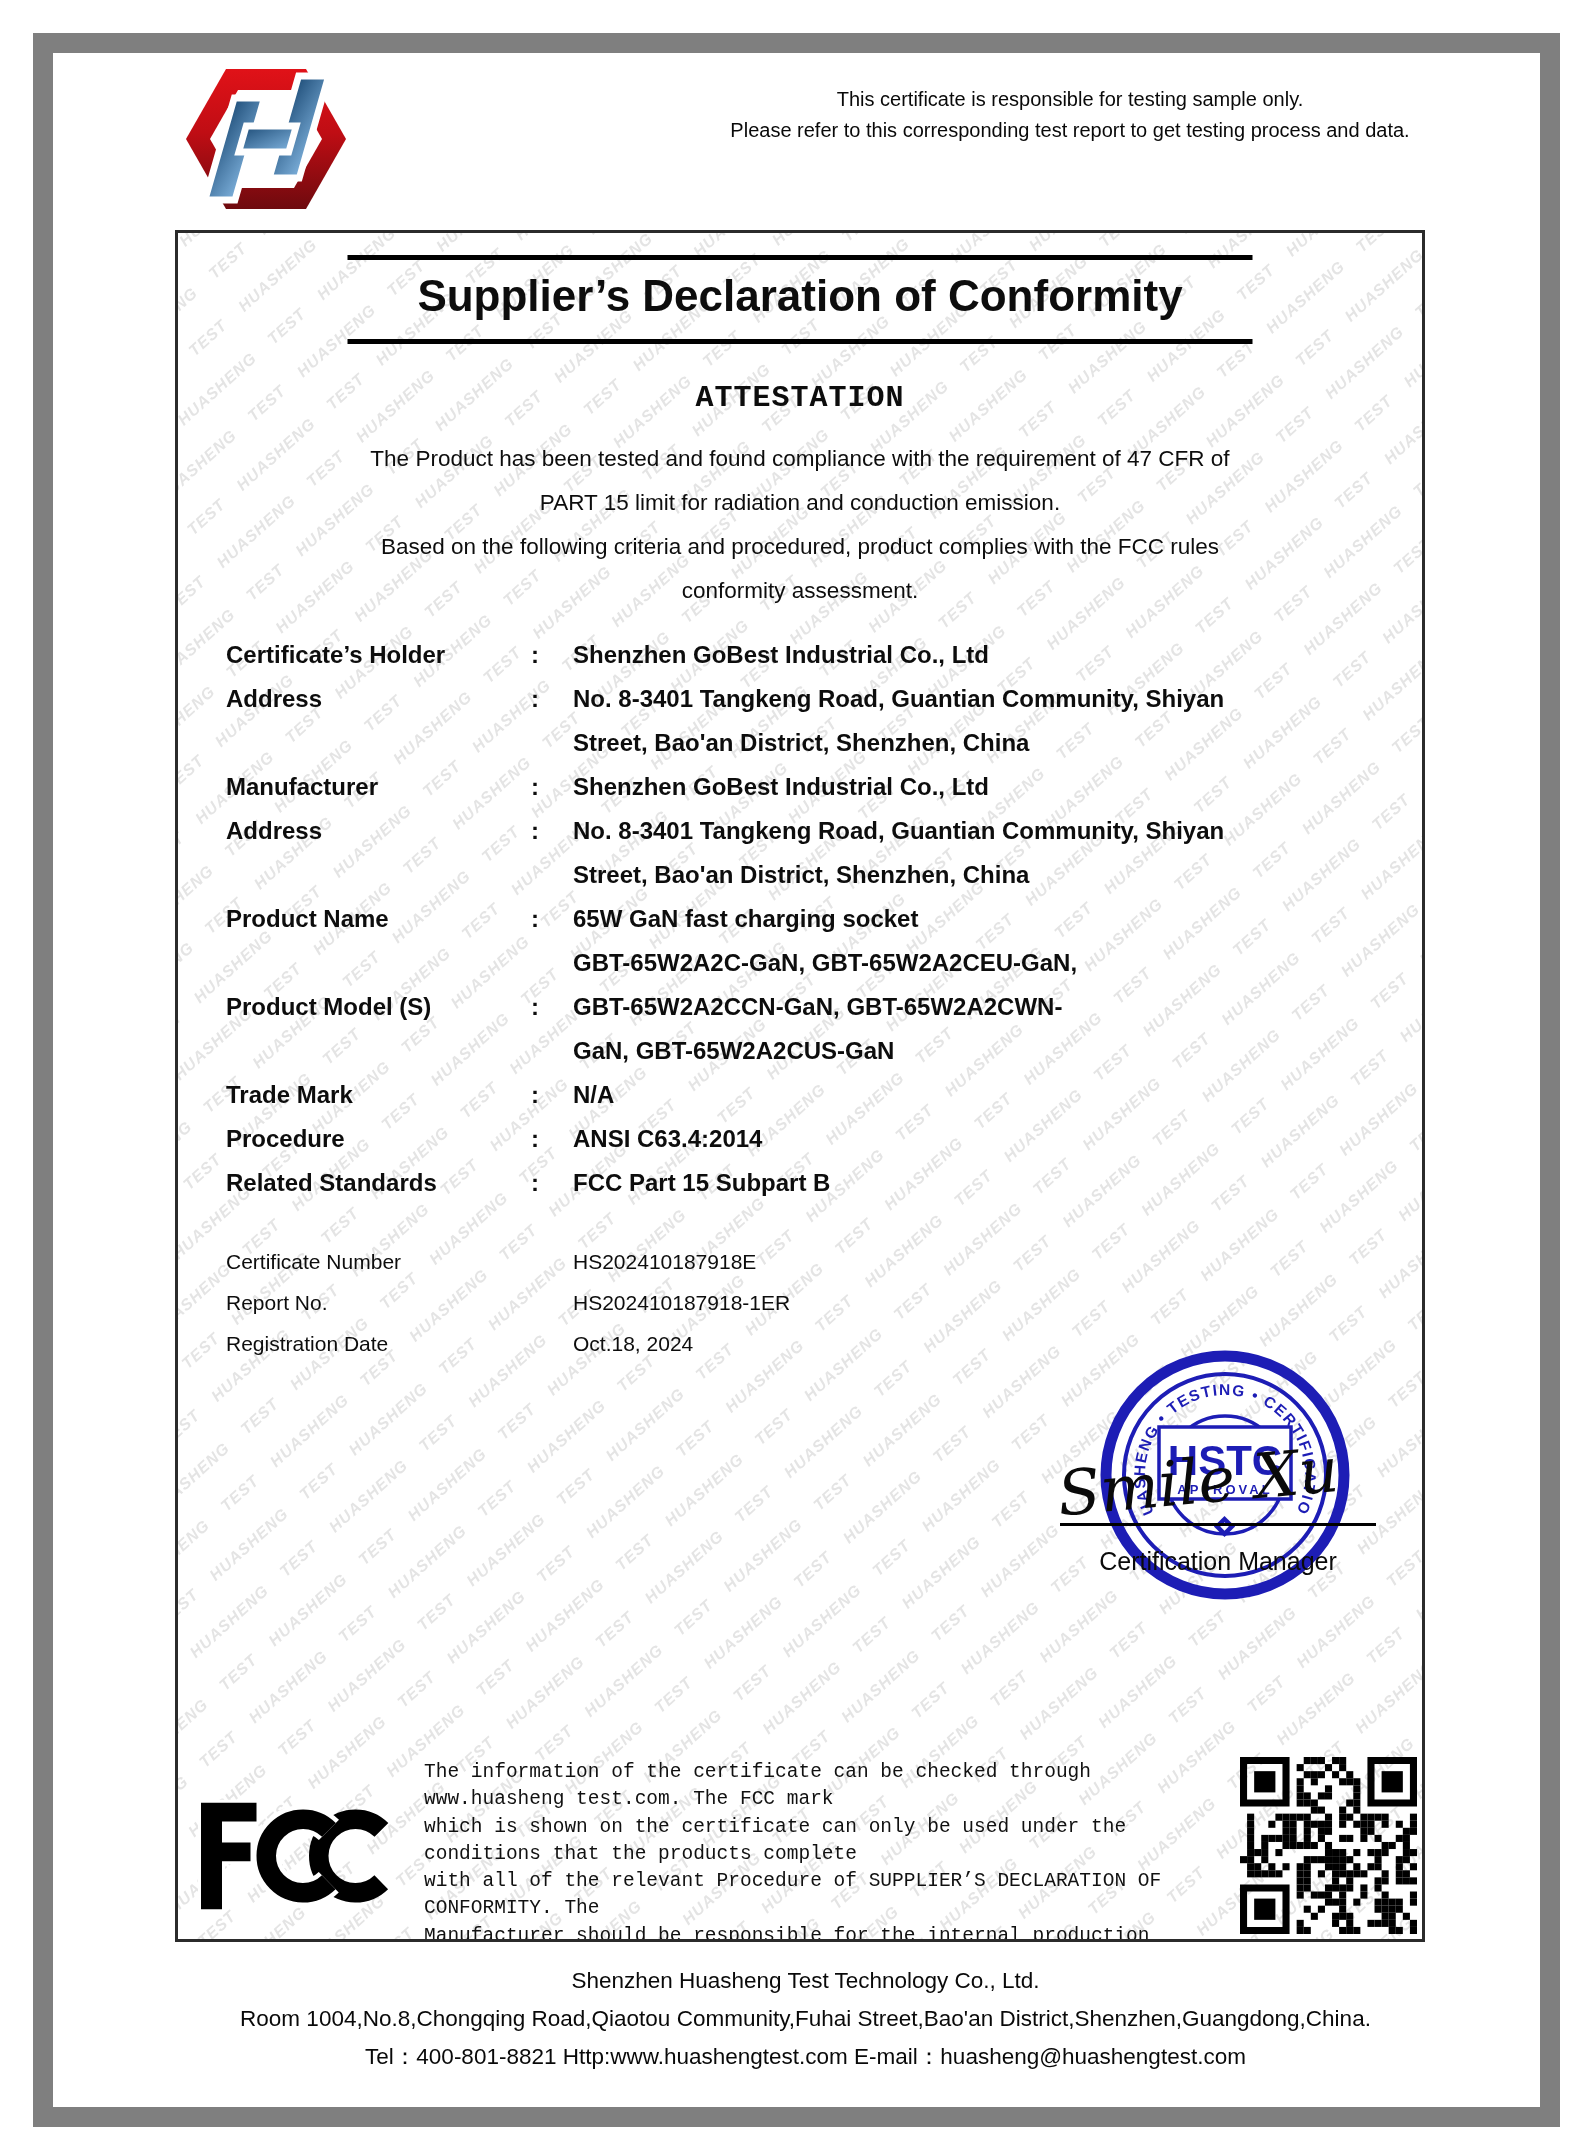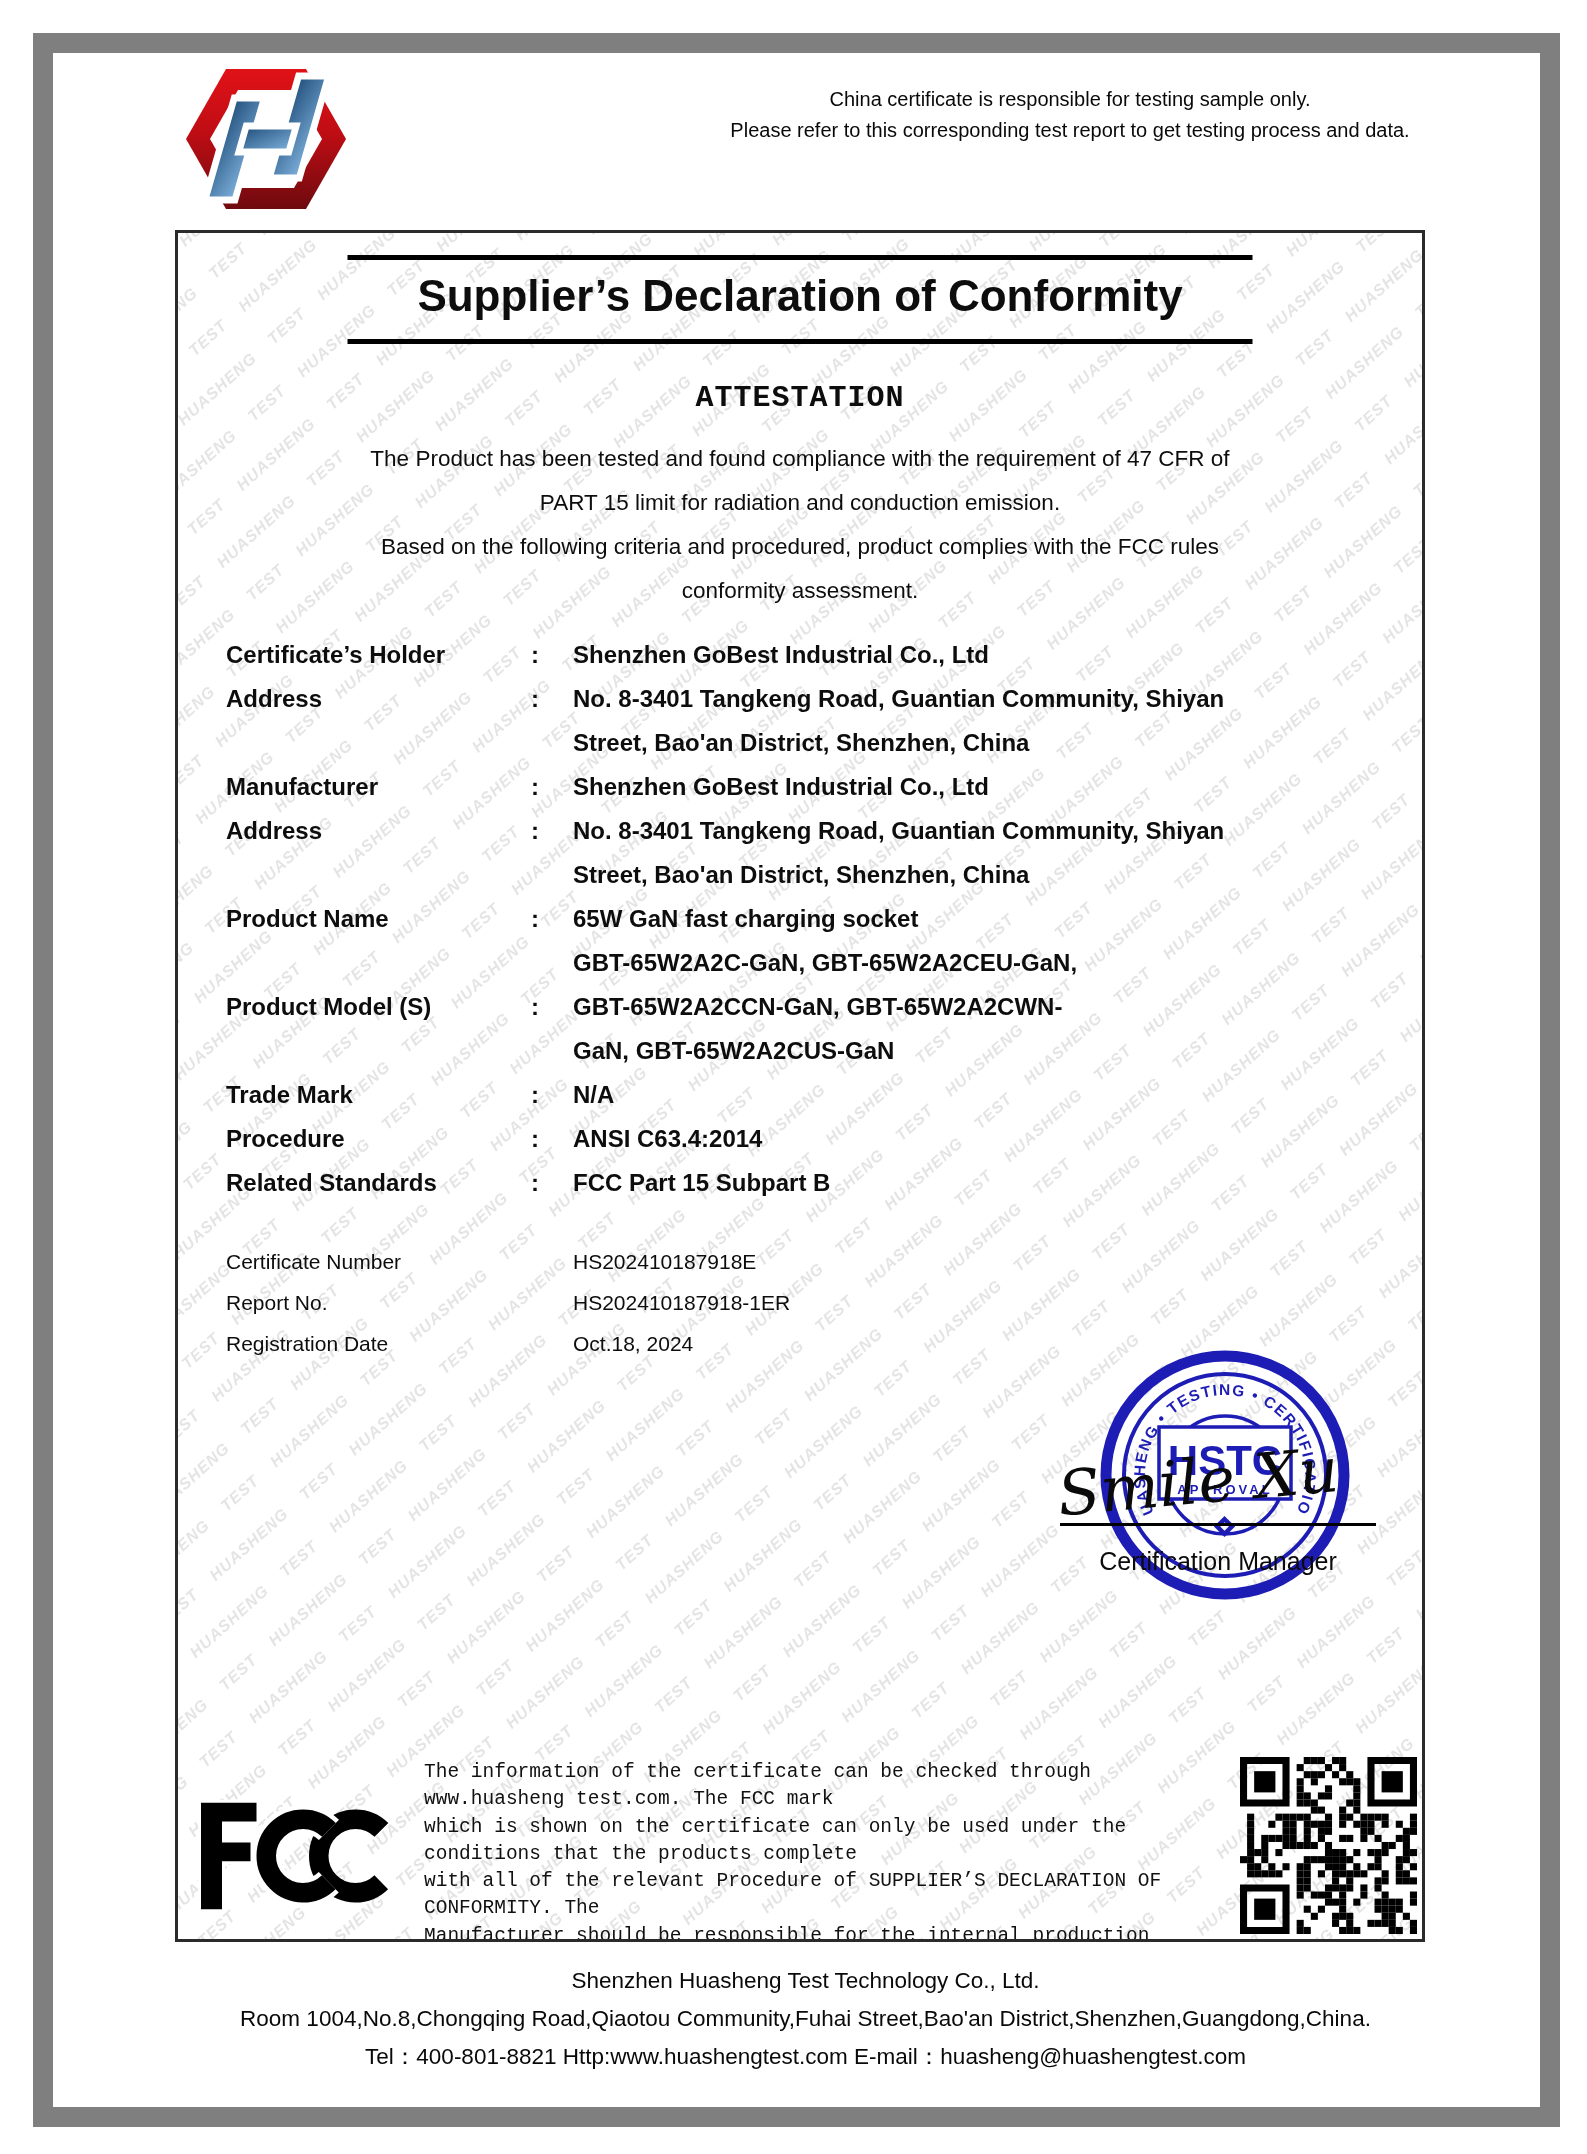--- a/index.html
+++ b/index.html
@@ -65,21 +65,21 @@
   <g transform="skewX(-16) translate(22,0)">
     <g fill="url(#blueG)" stroke="#ffffff" stroke-width="7">
       <rect x="42" y="34" width="30" height="102"></rect>
       <rect x="100" y="12" width="30" height="102"></rect>
       <rect x="62" y="62" width="50" height="26"></rect>
     </g>
   </g>
 </svg>
 
 <div class="notice">
-  <div>China certificate is responsible for testing sample only.</div>
+  <div>This certificate is responsible for testing sample only.</div>
   <div>Please refer to this corresponding test report to get testing process and data.</div>
 </div>
 
 <div class="doc-box">
   <div class="wm">HUASHENG TEST  HUASHENG TEST  HUASHENG TEST  HUASHENG TEST  HUASHENG TEST  HUASHENG TEST  HUASHENG TEST  HUASHENG TEST  HUASHENG TEST  HUASHENG TEST  HUASHENG TEST  HUASHENG TEST  HUASHENG TEST  HUASHENG TEST  HUASHENG TEST  HUASHENG TEST  HUASHENG TEST  HUASHENG TEST  HUASHENG TEST  HUASHENG TEST  HUASHENG TEST  HUASHENG TEST  HUASHENG TEST  HUASHENG TEST  HUASHENG TEST  HUASHENG TEST  HUASHENG TEST  HUASHENG TEST  HUASHENG TEST  HUASHENG TEST  HUASHENG TEST  HUASHENG TEST  HUASHENG TEST  HUASHENG TEST  HUASHENG TEST  HUASHENG TEST  HUASHENG TEST  HUASHENG TEST  HUASHENG TEST  HUASHENG TEST  HUASHENG TEST  HUASHENG TEST  HUASHENG TEST  HUASHENG TEST  HUASHENG TEST  HUASHENG TEST  HUASHENG TEST  HUASHENG TEST  HUASHENG TEST  HUASHENG TEST  HUASHENG TEST  HUASHENG TEST  HUASHENG TEST  HUASHENG TEST  HUASHENG TEST  HUASHENG TEST  HUASHENG TEST  HUASHENG TEST  HUASHENG TEST  HUASHENG TEST  HUASHENG TEST  HUASHENG TEST  HUASHENG TEST  HUASHENG TEST  HUASHENG TEST  HUASHENG TEST  HUASHENG TEST  HUASHENG TEST  HUASHENG TEST  HUASHENG TEST  HUASHENG TEST  HUASHENG TEST  HUASHENG TEST  HUASHENG TEST  HUASHENG TEST  HUASHENG TEST  HUASHENG TEST  HUASHENG TEST  HUASHENG TEST  HUASHENG TEST  HUASHENG TEST  HUASHENG TEST  HUASHENG TEST  HUASHENG TEST  HUASHENG TEST  HUASHENG TEST  HUASHENG TEST  HUASHENG TEST  HUASHENG TEST  HUASHENG TEST  HUASHENG TEST  HUASHENG TEST  HUASHENG TEST  HUASHENG TEST  HUASHENG TEST  HUASHENG TEST  HUASHENG TEST  HUASHENG TEST  HUASHENG TEST  HUASHENG TEST  HUASHENG TEST  HUASHENG TEST  HUASHENG TEST  HUASHENG TEST  HUASHENG TEST  HUASHENG TEST  HUASHENG TEST  HUASHENG TEST  HUASHENG TEST  HUASHENG TEST  HUASHENG TEST  HUASHENG TEST  HUASHENG TEST  HUASHENG TEST  HUASHENG TEST  HUASHENG TEST  HUASHENG TEST  HUASHENG TEST  HUASHENG TEST  HUASHENG TEST  HUASHENG TEST  HUASHENG TEST  HUASHENG TEST  HUASHENG TEST  HUASHENG TEST  HUASHENG TEST  HUASHENG TEST  HUASHENG TEST  HUASHENG TEST  HUASHENG TEST  HUASHENG TEST  HUASHENG TEST  HUASHENG TEST  HUASHENG TEST  HUASHENG TEST  HUASHENG TEST  HUASHENG TEST  HUASHENG TEST  HUASHENG TEST  HUASHENG TEST  HUASHENG TEST  HUASHENG TEST  HUASHENG TEST  HUASHENG TEST  HUASHENG TEST  HUASHENG TEST  HUASHENG TEST  HUASHENG TEST  HUASHENG TEST  HUASHENG TEST  HUASHENG TEST  HUASHENG TEST  HUASHENG TEST  HUASHENG TEST  HUASHENG TEST  HUASHENG TEST  HUASHENG TEST  HUASHENG TEST  HUASHENG TEST  HUASHENG TEST  HUASHENG TEST  HUASHENG TEST  HUASHENG TEST  HUASHENG TEST  HUASHENG TEST  HUASHENG TEST  HUASHENG TEST  HUASHENG TEST  HUASHENG TEST  HUASHENG TEST  HUASHENG TEST  HUASHENG TEST  HUASHENG TEST  HUASHENG TEST  HUASHENG TEST  HUASHENG TEST  HUASHENG TEST  HUASHENG TEST  HUASHENG TEST  HUASHENG TEST  HUASHENG TEST  HUASHENG TEST  HUASHENG TEST  HUASHENG TEST  HUASHENG TEST  HUASHENG TEST  HUASHENG TEST  HUASHENG TEST  HUASHENG TEST  HUASHENG TEST  HUASHENG TEST  HUASHENG TEST  HUASHENG TEST  HUASHENG TEST  HUASHENG TEST  HUASHENG TEST  HUASHENG TEST  HUASHENG TEST  HUASHENG TEST  HUASHENG TEST  HUASHENG TEST  HUASHENG TEST  HUASHENG TEST  HUASHENG TEST  HUASHENG TEST  HUASHENG TEST  HUASHENG TEST  HUASHENG TEST  HUASHENG TEST  HUASHENG TEST  HUASHENG TEST  HUASHENG TEST  HUASHENG TEST  HUASHENG TEST  HUASHENG TEST  HUASHENG TEST  HUASHENG TEST  HUASHENG TEST  HUASHENG TEST  HUASHENG TEST  HUASHENG TEST  HUASHENG TEST  HUASHENG TEST  HUASHENG TEST  HUASHENG TEST  HUASHENG TEST  HUASHENG TEST  HUASHENG TEST  HUASHENG TEST  HUASHENG TEST  HUASHENG TEST  HUASHENG TEST  HUASHENG TEST  HUASHENG TEST  HUASHENG TEST  HUASHENG TEST  HUASHENG TEST  HUASHENG TEST  HUASHENG TEST  HUASHENG TEST  HUASHENG TEST  HUASHENG TEST  HUASHENG TEST  HUASHENG TEST  HUASHENG TEST  HUASHENG TEST  HUASHENG TEST  HUASHENG TEST  HUASHENG TEST  HUASHENG TEST  HUASHENG TEST  HUASHENG TEST  HUASHENG TEST  HUASHENG TEST  HUASHENG TEST  HUASHENG TEST  HUASHENG TEST  HUASHENG TEST  HUASHENG TEST  HUASHENG TEST  HUASHENG TEST  HUASHENG TEST  HUASHENG TEST  HUASHENG TEST  HUASHENG TEST  HUASHENG TEST  HUASHENG TEST  HUASHENG TEST  HUASHENG TEST  HUASHENG TEST  HUASHENG TEST  HUASHENG TEST  HUASHENG TEST  HUASHENG TEST  HUASHENG TEST  HUASHENG TEST  HUASHENG TEST  HUASHENG TEST  HUASHENG TEST  HUASHENG TEST  HUASHENG TEST  HUASHENG TEST  HUASHENG TEST  HUASHENG TEST  HUASHENG TEST  HUASHENG TEST  HUASHENG TEST  HUASHENG TEST  HUASHENG TEST  HUASHENG TEST  HUASHENG TEST  HUASHENG TEST  HUASHENG TEST  HUASHENG TEST  HUASHENG TEST  HUASHENG TEST  HUASHENG TEST  HUASHENG TEST  HUASHENG TEST  HUASHENG TEST  HUASHENG TEST  HUASHENG TEST  HUASHENG TEST  HUASHENG TEST  HUASHENG TEST  HUASHENG TEST  HUASHENG TEST  HUASHENG TEST  HUASHENG TEST  HUASHENG TEST  HUASHENG TEST  HUASHENG TEST  HUASHENG TEST  HUASHENG TEST  HUASHENG TEST  HUASHENG TEST  HUASHENG TEST  HUASHENG TEST  HUASHENG TEST  HUASHENG TEST  HUASHENG TEST  HUASHENG TEST  HUASHENG TEST  HUASHENG TEST  HUASHENG TEST  HUASHENG TEST  HUASHENG TEST  HUASHENG TEST  HUASHENG TEST  HUASHENG TEST  HUASHENG TEST  HUASHENG TEST  HUASHENG TEST  HUASHENG TEST  HUASHENG TEST  HUASHENG TEST  HUASHENG TEST  HUASHENG TEST  HUASHENG TEST  HUASHENG TEST  HUASHENG TEST  HUASHENG TEST  HUASHENG TEST  HUASHENG TEST  HUASHENG TEST  HUASHENG TEST  HUASHENG TEST  HUASHENG TEST  HUASHENG TEST  HUASHENG TEST  HUASHENG TEST  HUASHENG TEST  HUASHENG TEST  HUASHENG TEST  HUASHENG TEST  HUASHENG TEST  HUASHENG TEST  HUASHENG TEST  HUASHENG TEST  HUASHENG TEST  HUASHENG TEST  HUASHENG TEST  HUASHENG TEST  HUASHENG TEST  HUASHENG TEST  HUASHENG TEST  HUASHENG TEST  HUASHENG TEST  HUASHENG TEST  HUASHENG TEST  HUASHENG TEST  HUASHENG TEST  HUASHENG TEST  HUASHENG TEST  HUASHENG TEST  HUASHENG TEST  HUASHENG TEST  HUASHENG TEST  HUASHENG TEST  HUASHENG TEST  HUASHENG TEST  HUASHENG TEST  HUASHENG TEST  HUASHENG TEST  HUASHENG TEST  HUASHENG TEST  HUASHENG TEST  HUASHENG TEST  HUASHENG TEST  HUASHENG TEST  HUASHENG TEST  HUASHENG TEST  HUASHENG TEST  HUASHENG TEST  HUASHENG TEST  HUASHENG TEST  HUASHENG TEST  HUASHENG TEST  HUASHENG TEST  HUASHENG TEST  HUASHENG TEST  HUASHENG TEST  HUASHENG TEST  HUASHENG TEST  HUASHENG TEST  HUASHENG TEST  HUASHENG TEST  HUASHENG TEST  HUASHENG TEST  HUASHENG TEST  HUASHENG TEST  HUASHENG TEST  HUASHENG TEST  HUASHENG TEST  HUASHENG TEST  HUASHENG TEST  HUASHENG TEST  HUASHENG TEST  HUASHENG TEST  HUASHENG TEST  HUASHENG TEST  HUASHENG TEST  HUASHENG TEST  HUASHENG TEST  HUASHENG TEST  HUASHENG TEST  HUASHENG TEST  HUASHENG TEST  HUASHENG TEST  HUASHENG TEST  HUASHENG TEST  HUASHENG TEST  HUASHENG TEST  HUASHENG TEST  HUASHENG TEST  HUASHENG TEST  HUASHENG TEST  HUASHENG TEST  HUASHENG TEST  HUASHENG TEST  HUASHENG TEST  HUASHENG TEST  HUASHENG TEST  HUASHENG TEST  HUASHENG TEST  HUASHENG TEST  HUASHENG TEST  HUASHENG TEST  HUASHENG TEST  HUASHENG TEST  HUASHENG TEST  HUASHENG TEST  HUASHENG TEST  HUASHENG TEST  HUASHENG TEST  HUASHENG TEST  HUASHENG TEST  HUASHENG TEST  HUASHENG TEST  HUASHENG TEST  HUASHENG TEST  HUASHENG TEST  HUASHENG TEST  HUASHENG TEST  HUASHENG TEST  HUASHENG TEST  HUASHENG TEST  HUASHENG TEST  HUASHENG TEST  HUASHENG TEST  HUASHENG TEST  HUASHENG TEST  HUASHENG TEST  HUASHENG TEST  HUASHENG TEST  HUASHENG TEST  HUASHENG TEST  HUASHENG TEST  HUASHENG TEST  HUASHENG TEST  HUASHENG TEST  HUASHENG TEST  HUASHENG TEST  HUASHENG TEST  HUASHENG TEST  HUASHENG TEST  HUASHENG TEST  HUASHENG TEST  HUASHENG TEST  HUASHENG TEST  HUASHENG TEST  HUASHENG TEST  HUASHENG TEST  HUASHENG TEST  HUASHENG TEST  HUASHENG TEST  HUASHENG TEST  HUASHENG TEST  HUASHENG TEST  HUASHENG TEST  HUASHENG TEST  HUASHENG TEST  HUASHENG TEST  HUASHENG TEST  HUASHENG TEST  HUASHENG TEST  HUASHENG TEST  HUASHENG TEST  HUASHENG TEST  HUASHENG TEST  HUASHENG TEST  HUASHENG TEST  HUASHENG TEST  HUASHENG TEST  HUASHENG TEST  HUASHENG TEST  HUASHENG TEST  HUASHENG TEST  HUASHENG TEST  HUASHENG TEST  HUASHENG TEST  HUASHENG TEST  HUASHENG TEST  HUASHENG TEST  HUASHENG TEST  HUASHENG TEST  HUASHENG TEST  HUASHENG TEST  HUASHENG TEST  HUASHENG TEST  HUASHENG TEST  HUASHENG TEST  HUASHENG TEST  HUASHENG TEST  HUASHENG TEST  HUASHENG TEST  HUASHENG TEST  HUASHENG TEST  HUASHENG TEST  HUASHENG TEST  HUASHENG TEST  HUASHENG TEST  HUASHENG TEST  HUASHENG TEST  HUASHENG TEST  HUASHENG TEST  HUASHENG TEST  HUASHENG TEST  HUASHENG TEST  HUASHENG TEST  HUASHENG TEST  HUASHENG TEST  HUASHENG TEST  HUASHENG TEST  HUASHENG TEST  HUASHENG TEST  HUASHENG TEST  HUASHENG TEST  HUASHENG TEST  HUASHENG TEST  HUASHENG TEST  HUASHENG TEST  HUASHENG TEST  HUASHENG TEST  HUASHENG TEST  HUASHENG TEST  HUASHENG TEST  HUASHENG TEST  HUASHENG TEST  HUASHENG TEST  HUASHENG TEST  HUASHENG TEST  HUASHENG TEST  HUASHENG TEST  HUASHENG TEST  HUASHENG TEST  HUASHENG TEST  HUASHENG TEST  HUASHENG TEST  HUASHENG TEST  HUASHENG TEST  HUASHENG TEST  HUASHENG TEST  HUASHENG TEST  HUASHENG TEST  HUASHENG TEST  HUASHENG TEST  HUASHENG TEST  HUASHENG TEST  HUASHENG TEST  HUASHENG TEST  HUASHENG TEST  HUASHENG TEST  HUASHENG TEST  HUASHENG TEST  HUASHENG TEST  HUASHENG TEST  HUASHENG TEST  HUASHENG TEST  HUASHENG TEST  HUASHENG TEST  HUASHENG TEST  HUASHENG TEST  HUASHENG TEST  HUASHENG TEST  HUASHENG TEST  HUASHENG TEST  HUASHENG TEST  HUASHENG TEST  HUASHENG TEST  HUASHENG TEST  HUASHENG TEST  HUASHENG TEST  HUASHENG TEST  HUASHENG TEST  HUASHENG TEST  HUASHENG TEST  HUASHENG TEST  HUASHENG TEST  HUASHENG TEST  HUASHENG TEST  HUASHENG TEST  HUASHENG TEST  HUASHENG TEST  HUASHENG TEST  HUASHENG TEST  HUASHENG TEST  HUASHENG TEST  HUASHENG TEST  HUASHENG TEST  HUASHENG TEST  HUASHENG TEST  HUASHENG TEST  HUASHENG TEST  HUASHENG TEST  HUASHENG TEST  HUASHENG TEST  HUASHENG TEST  HUASHENG TEST  HUASHENG TEST  HUASHENG TEST  HUASHENG TEST  HUASHENG TEST  HUASHENG TEST  HUASHENG TEST  HUASHENG TEST  HUASHENG TEST  HUASHENG TEST  HUASHENG TEST  HUASHENG TEST  HUASHENG TEST  HUASHENG TEST  HUASHENG TEST  HUASHENG TEST  HUASHENG TEST  HUASHENG TEST  HUASHENG TEST  HUASHENG TEST  HUASHENG TEST  HUASHENG TEST  HUASHENG TEST  HUASHENG TEST  HUASHENG TEST  HUASHENG TEST  HUASHENG TEST  HUASHENG TEST  HUASHENG TEST  HUASHENG TEST  HUASHENG TEST  HUASHENG TEST  HUASHENG TEST  HUASHENG TEST  HUASHENG TEST  HUASHENG TEST  HUASHENG TEST  HUASHENG TEST  HUASHENG TEST  HUASHENG TEST  HUASHENG TEST  HUASHENG TEST  HUASHENG TEST  HUASHENG TEST  HUASHENG TEST  HUASHENG TEST  HUASHENG TEST  HUASHENG TEST  HUASHENG TEST  HUASHENG TEST  HUASHENG TEST  HUASHENG TEST  HUASHENG TEST  HUASHENG TEST  HUASHENG TEST  HUASHENG TEST  HUASHENG TEST  HUASHENG TEST  HUASHENG TEST  HUASHENG TEST  HUASHENG TEST  HUASHENG TEST  </div>
 
   <div class="title-rule" style="top:22px;"></div>
   <div class="doc-title">Supplier’s Declaration of Conformity</div>
   <div class="title-rule" style="top:106px;"></div>
 

